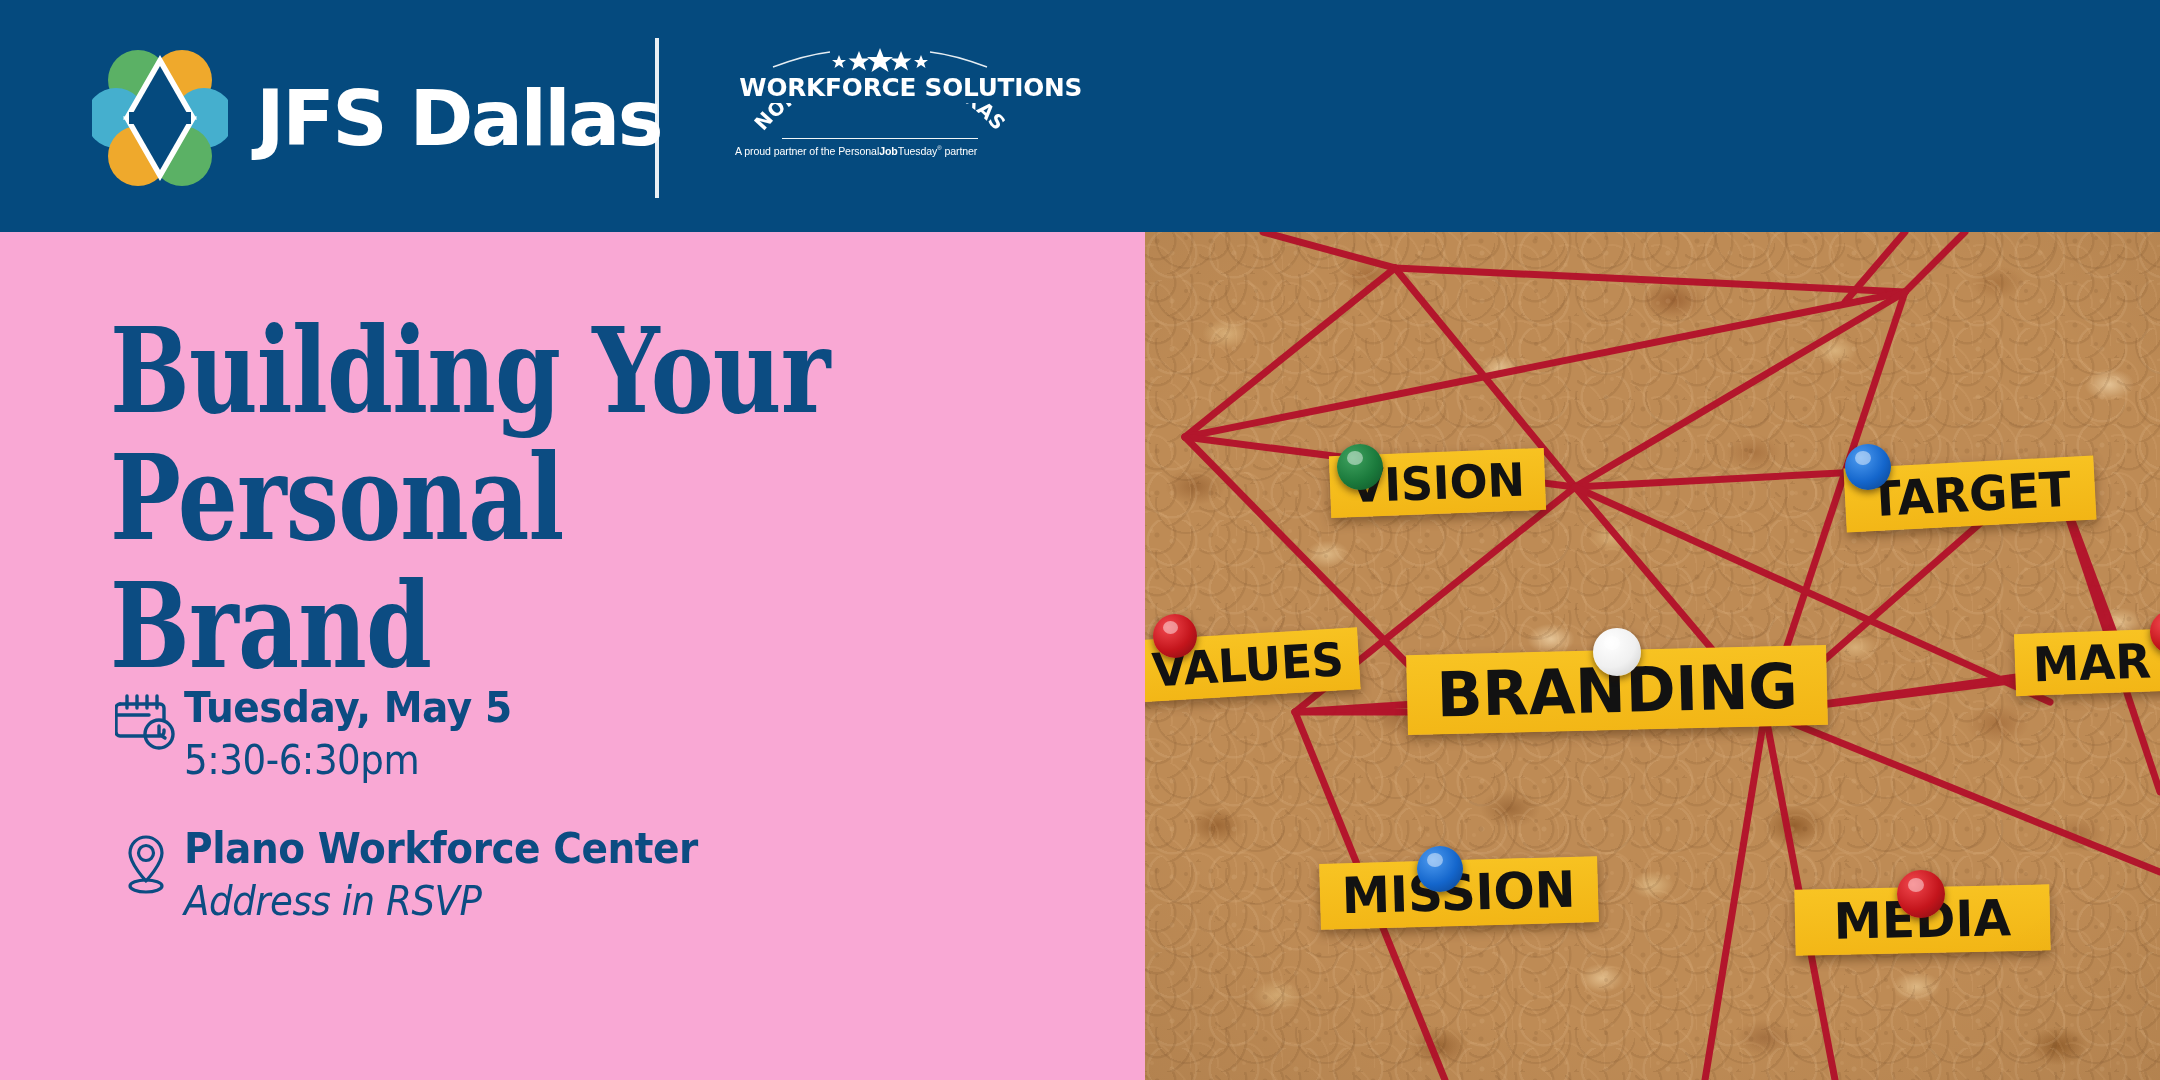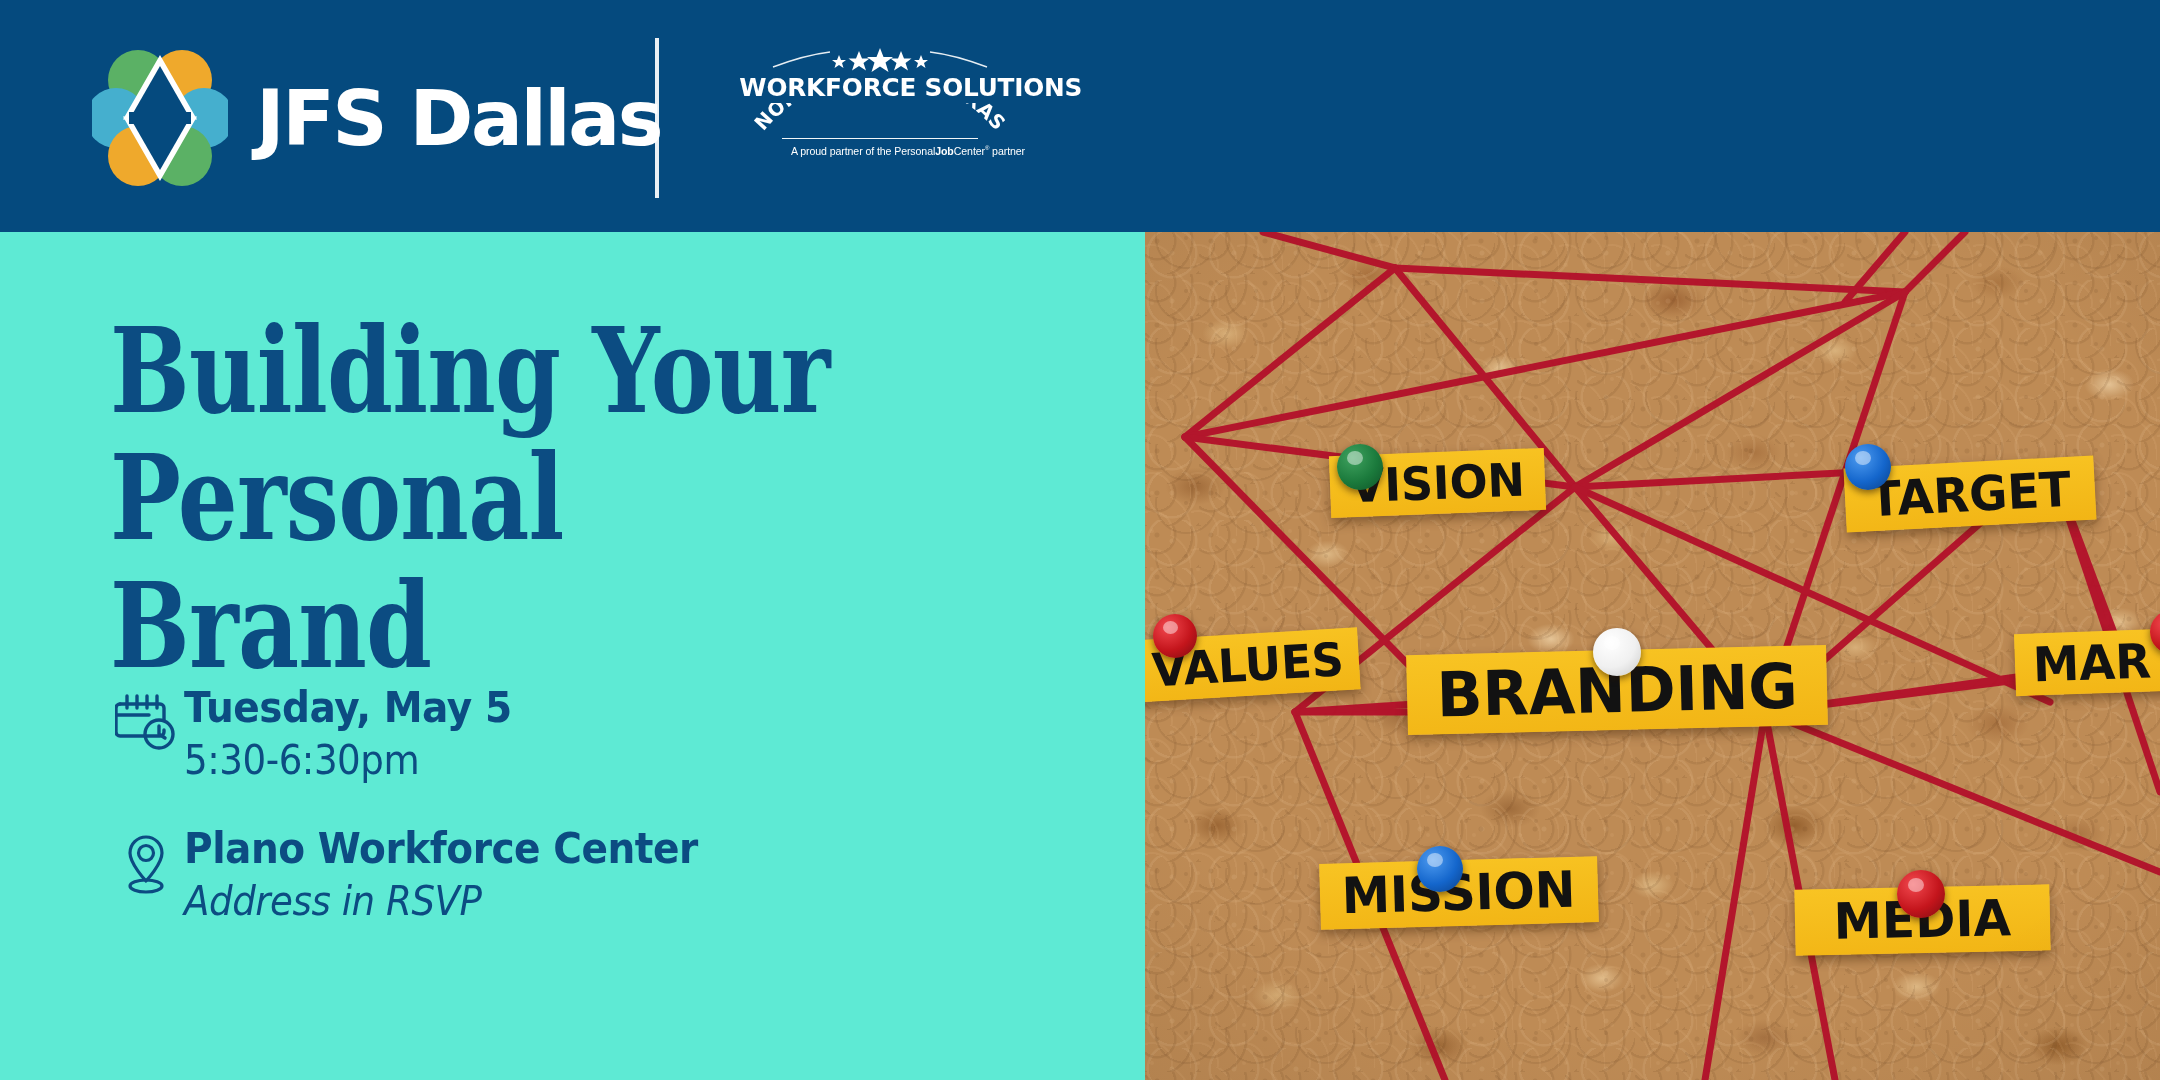--- a/index.html
+++ b/index.html
@@ -27,21 +27,21 @@
     font-family:"DejaVu Sans","Liberation Sans",sans-serif;
     white-space:nowrap;
   }
   .divider-v{
     position:absolute;left:655px;top:38px;width:4px;height:160px;
     background:#ffffff;opacity:.92;
   }
   
   .wfs{
     position:absolute;left:735px;top:48px;width:290px;height:140px;
-    color:#ffffff;text-align:right;
+    color:#ffffff;text-align:left;
   }
   .wfs-stars{
     position:relative;height:26px;
   }
   .wfs-stars svg{position:absolute;left:0;top:0;}
   .wfs-main{
     font-family:"DejaVu Sans","Liberation Sans",sans-serif;
     font-weight:bold;font-size:25.5px;letter-spacing:-0.2px;
     line-height:1;margin-top:1px;white-space:nowrap;
     transform:scaleX(.97);
@@ -54,21 +54,21 @@
   .wfs-partner{
     font-size:10.6px;letter-spacing:-0.1px;margin-top:6px;white-space:nowrap;
     font-family:"Liberation Sans",sans-serif;
   }
   .wfs-partner b{font-weight:bold;}
   .wfs-partner .reg{font-size:6px;vertical-align:super;}
 
   
   .left-panel{
     position:absolute;left:0;top:232px;width:1145px;height:848px;
-    background:#5eead4;
+    background:#f9a8d4;
   }
   .title{
     position:absolute;left:110px;top:75px;width:1000px;
     color:#0C4C82;
     font-family:"DejaVu Serif","Liberation Serif",serif;
     font-weight:bold;
     font-size:118px;line-height:1.08;
     letter-spacing:-1px;
     transform:scaleX(.80);transform-origin:left top;
     white-space:pre-line;
@@ -240,21 +240,21 @@
         <svg width="260" height="32" viewBox="0 0 260 32">
           <defs>
               <path id="arc" d="M14,28 A150,150 0 0,1 246,28"></path>
             </defs>
           <text font-family="DejaVu Sans, Liberation Sans, sans-serif" font-size="19.5" font-weight="bold" fill="#ffffff" letter-spacing="0.3">
             <textPath href="#arc" startOffset="50%" text-anchor="middle">NORTH CENTRAL TEXAS</textPath>
           </text>
         </svg>
       </div>
       <div class="wfs-rule"></div>
-      <div class="wfs-partner"><span>A proud partner of the </span><span>Personal</span><b>Job</b><span>Center</span><span class="reg">®</span><span> partner</span></div>
+      <div class="wfs-partner"><span>A proud partner of the </span><span>Personal</span><b>Job</b><span>Tuesday</span><span class="reg">®</span><span> partner</span></div>
     </div>
   </div>
 
   <div class="left-panel">
 
     <div class="title">Building Your
 Personal  Brand</div>
 
     <div class="info-block">
 

